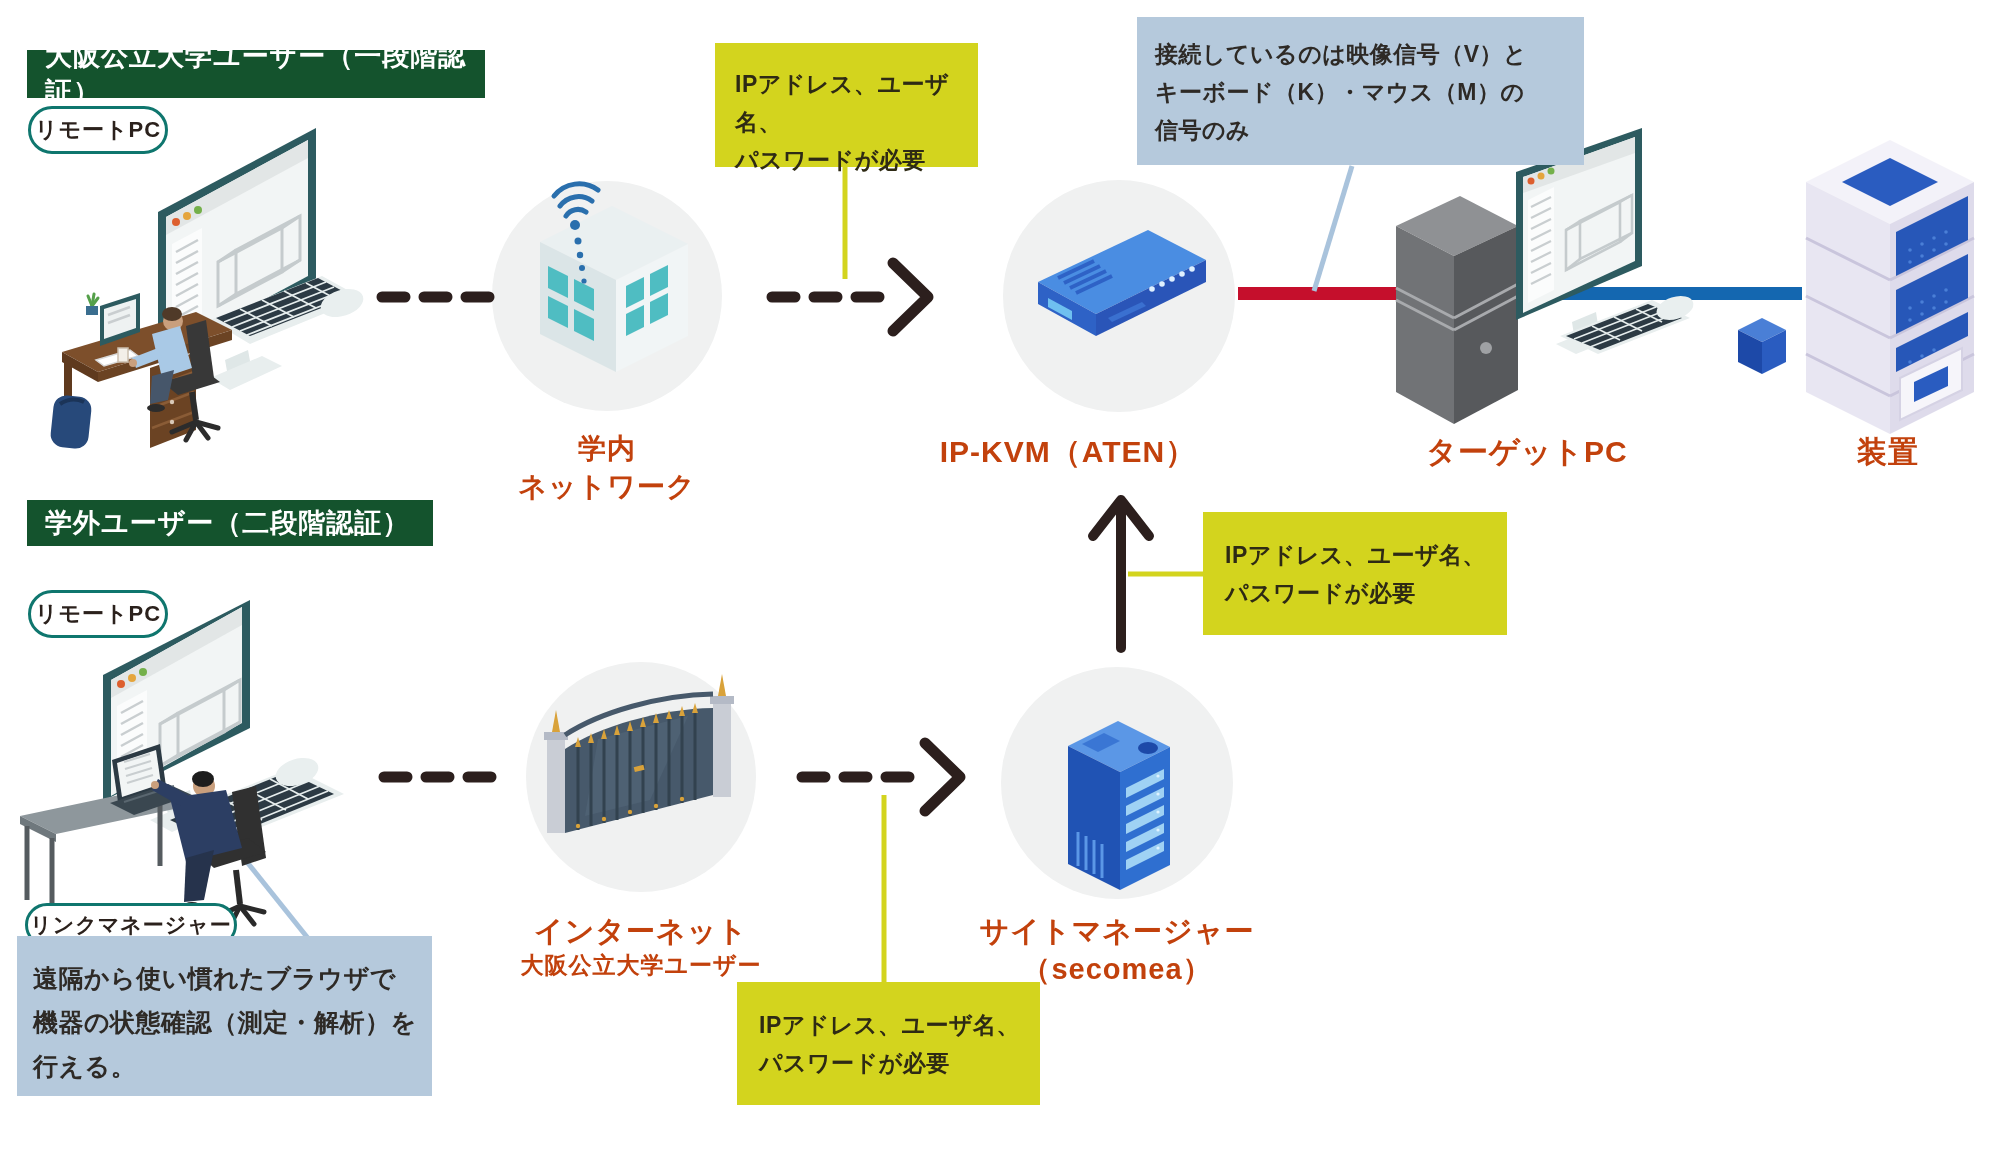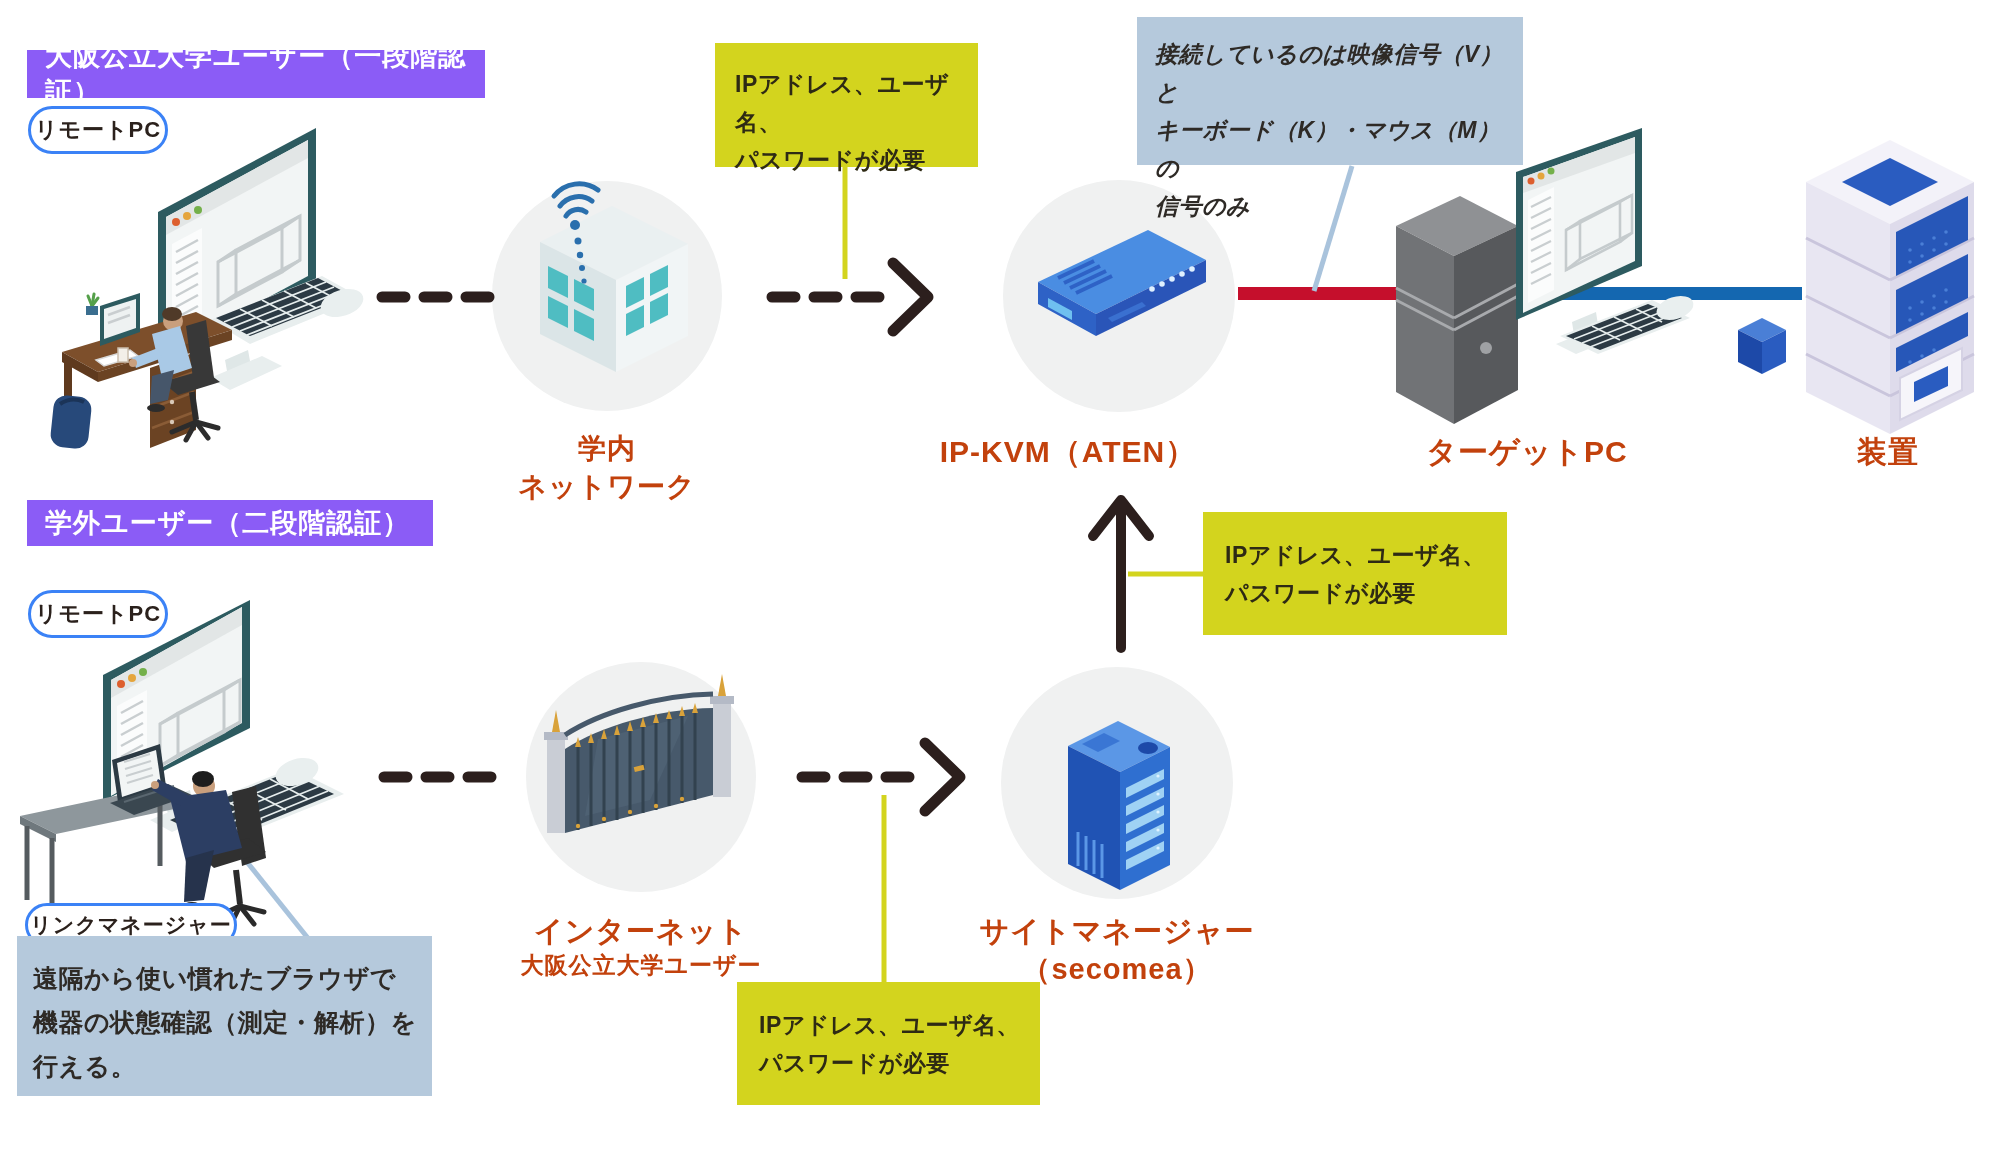--- a/index.html
+++ b/index.html
@@ -3,26 +3,26 @@
 <meta charset="utf-8">
 <style>
   html,body{margin:0;padding:0;background:#ffffff;}
   #canvas{
     position:relative;width:2000px;height:1150px;background:#ffffff;overflow:hidden;
     font-family:"Liberation Sans","DejaVu Sans",sans-serif;
   }
   #art{position:absolute;left:0;top:0;width:2000px;height:1150px;}
   .abs{position:absolute;}
   .section-label{
-    background:#8b5cf6;color:#ffffff;font-weight:700;
+    background:#14532d;color:#ffffff;font-weight:700;
     display:flex;align-items:center;padding-left:18px;box-sizing:border-box;
     letter-spacing:1px;
   }
   .pill{
-    background:#ffffff;border:3px solid #3b82f6;border-radius:28px;
+    background:#ffffff;border:3px solid #0f766e;border-radius:28px;
     color:#2b211c;font-weight:700;display:flex;align-items:center;justify-content:center;
     box-sizing:border-box;letter-spacing:1px;
   }
   .note{
     background:#d3d41e;color:#2e2a14;font-weight:700;box-sizing:border-box;
     letter-spacing:0.5px;
   }
   .note-blue{
     background:#b5c9dc;color:#2e2a26;font-weight:700;box-sizing:border-box;
     letter-spacing:0.5px;
@@ -491,21 +491,21 @@
   <div class="abs note" style="left:1203px;top:512px;width:304px;height:123px;padding:24px 0 0 22px;font-size:23px;line-height:38px;">
     <div>IPアドレス、ユーザ名、</div>
     <div>パスワードが必要</div>
   </div>
 
   <div class="abs note" style="left:737px;top:982px;width:303px;height:123px;padding:24px 0 0 22px;font-size:23px;line-height:38px;">
     <div>IPアドレス、ユーザ名、</div>
     <div>パスワードが必要</div>
   </div>
 
-  <div class="abs note-blue" style="left:1137px;top:17px;width:386px;height:148px;padding:18px 0 16px 18px;font-size:23px;line-height:38px;font-style:italic;">
+  <div class="abs note-blue" style="left:1137px;top:17px;width:447px;height:148px;padding:18px 0 16px 18px;font-size:23px;line-height:38px;">
     <div>接続しているのは映像信号（V）と</div>
     <div>キーボード（K）・マウス（M）の</div>
     <div>信号のみ</div>
   </div>
 
   <div class="abs note-blue" style="left:17px;top:936px;width:415px;height:160px;padding:20px 0 4px 16px;font-size:25px;line-height:44px;">
     <div>遠隔から使い慣れたブラウザで</div>
     <div>機器の状態確認（測定・解析）を</div>
     <div>行える。</div>
   </div>

